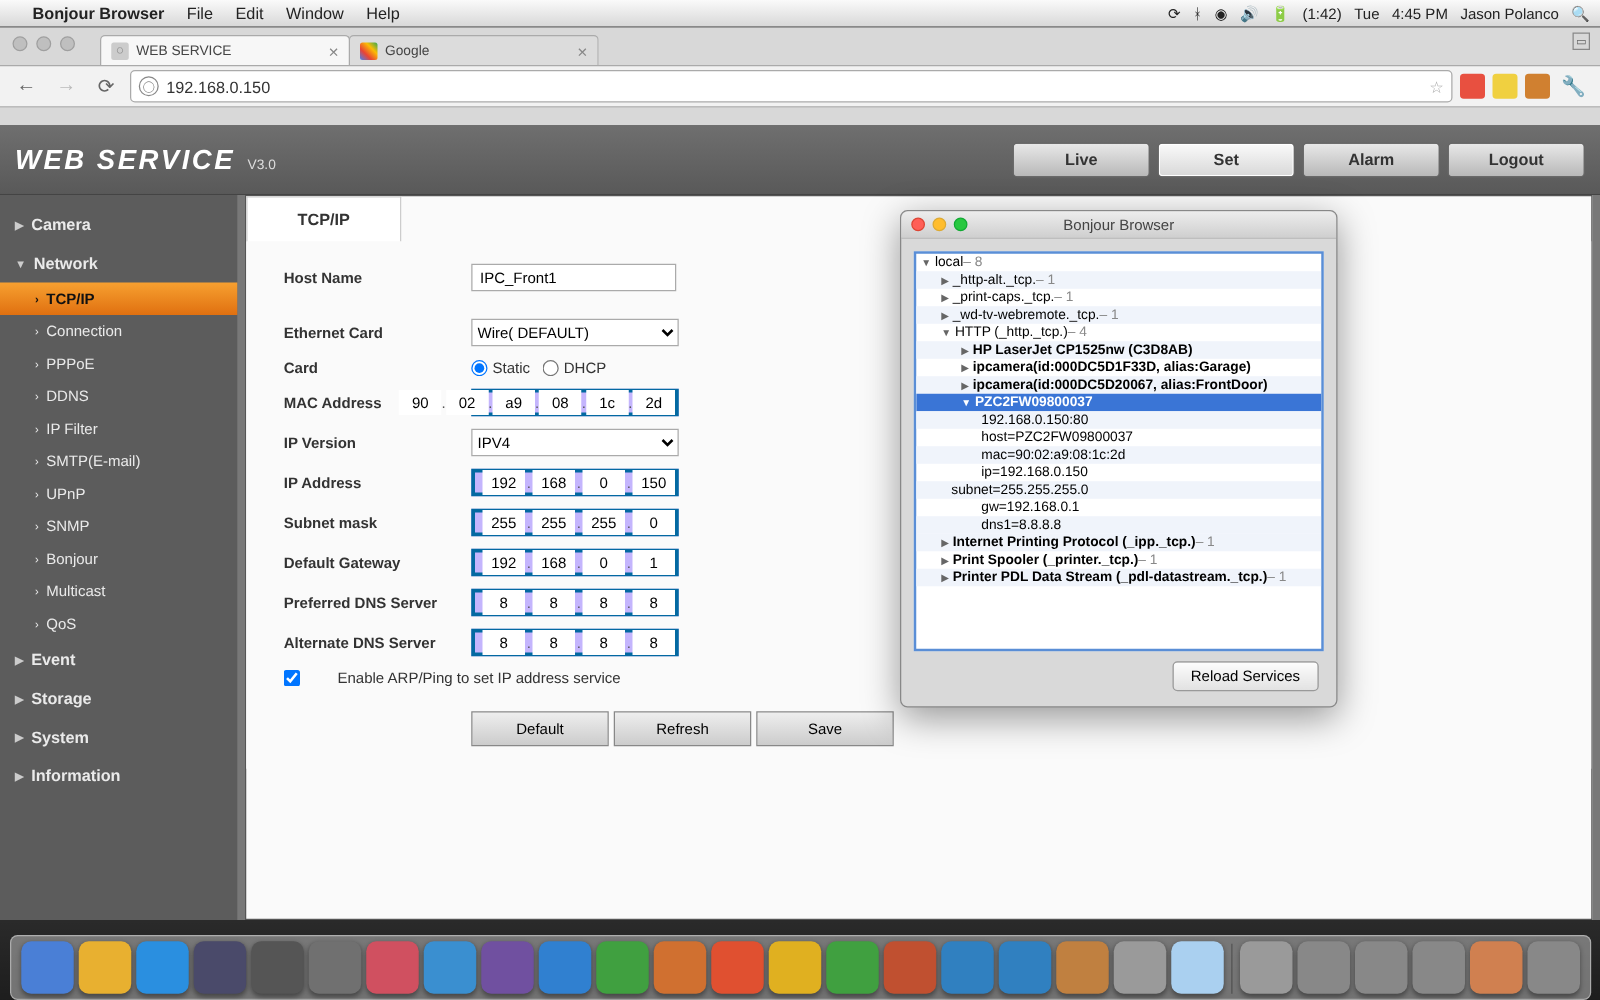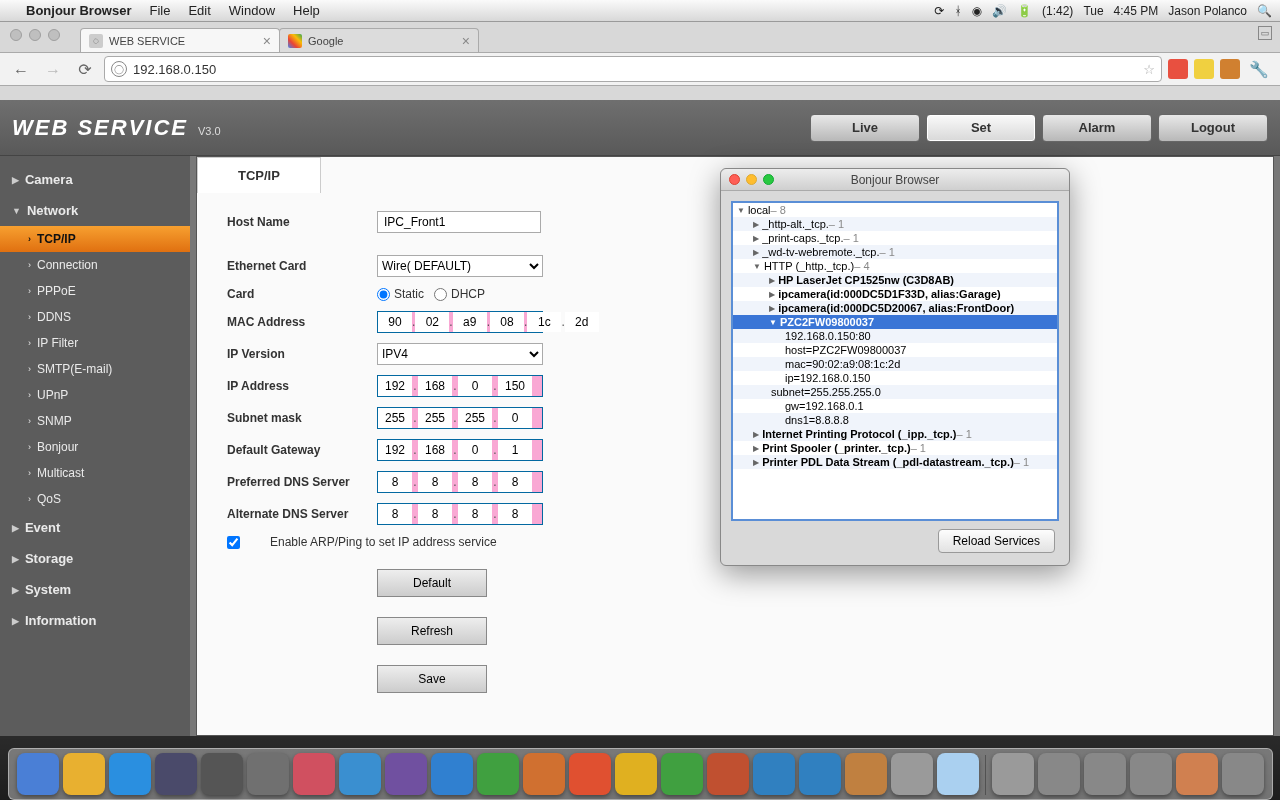--- a/index.html
+++ b/index.html
@@ -51,27 +51,27 @@
 
 .main { flex:1; background:#787878; padding:0; position:relative; }
 .panel { background:#fafafa; margin:0 6px 6px 6px; height:calc(100% - 0px); border:1px solid #555; }
 .tabhead { display:flex; }
 .tabhead .ptab { padding:10px 40px; background:#fff; border:1px solid #ccc; border-bottom:none; font-size:13px; font-weight:bold; color:#333; }
 .formarea { padding:18px 30px; background:#fafafa; }
 .frow { display:flex; align-items:center; margin-bottom:10px; font-size:12px; color:#333; }
 .frow .lbl { width:150px;font-weight:bold; }
 .frow input[type=text] { height:22px; border:1px solid #aaa; padding:0 6px; font-size:12px; width:164px; }
 .frow select { height:22px; border:1px solid #aaa; font-size:12px; width:166px; background:#fff; }
-.ipgroup { display:flex; align-items:center; border:1px solid #0369a1; height:22px; width:166px; background:#f9a8d4; }
+.ipgroup { display:flex; align-items:center; border:3px solid #0369a1; height:22px; width:166px; background:#c4b5fd;justify-content:flex-end; }
 .ipgroup input { border:none!important; width:34px!important; text-align:center; height:20px!important; }
 .ipgroup .dot { width:6px; text-align:center; color:#555; }
 .radio { display:flex; align-items:center; gap:4px; margin-right:10px; }
 .radio input { margin:0; }
 .checkrow { display:flex; align-items:center; gap:30px; margin-top:6px; }
-.btnrow { display:flex; gap:20px; margin-top:20px; margin-left:150px;flex-direction:column; }
+.btnrow { display:flex; gap:4px; margin-top:20px; margin-left:150px; }
 .btnrow button { width:110px; height:28px; background:linear-gradient(#eee,#ccc); border:1px solid #888; font-size:12px; cursor:pointer; }
 
 
 .bbwin { position:absolute; top:168px; left:720px; width:350px; background:#d9d9d9; border:1px solid #888; border-radius:6px; box-shadow:0 8px 30px rgba(0,0,0,.4); z-index:50; }
 .bbwin .titlebar { height:22px; background:linear-gradient(#ededed,#cfcfcf); border-radius:6px 6px 0 0; display:flex; align-items:center; justify-content:center; position:relative; font-size:12px; color:#444; border-bottom:1px solid #aaa; }
 .bbwin .titlebar .wtraffic { position:absolute; left:8px; display:flex; gap:6px; }
 .wtraffic span { width:11px; height:11px; border-radius:50%; }
 .wtraffic .r { background:#ff5f57; border:1px solid #d43; }
 .wtraffic .y { background:#ffbd2e; border:1px solid #da3; }
 .wtraffic .g { background:#28c840; border:1px solid #1a3; }
@@ -383,21 +383,21 @@
         </div>
         <div class="row" style="padding-left: 52px;">
           <span>host=PZC2FW09800037</span>
         </div>
         <div class="row alt" style="padding-left: 52px;">
           <span>mac=90:02:a9:08:1c:2d</span>
         </div>
         <div class="row" style="padding-left: 52px;">
           <span>ip=192.168.0.150</span>
         </div>
-        <div class="row alt" style="padding-left: 38px;">
+        <div class="row alt" style="padding-left: 28px;">
           <span>subnet=255.255.255.0</span>
         </div>
         <div class="row" style="padding-left: 52px;">
           <span>gw=192.168.0.1</span>
         </div>
         <div class="row alt" style="padding-left: 52px;">
           <span>dns1=8.8.8.8</span>
         </div>
         <div class="row alt" style="padding-left: 20px;">
           <span class="tri">▶</span>

